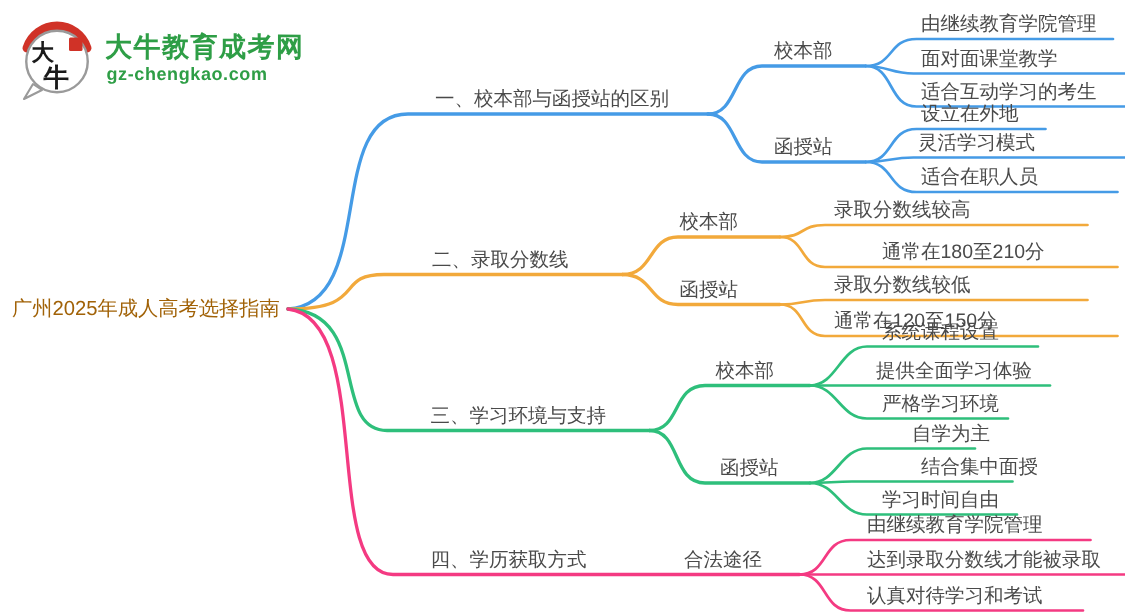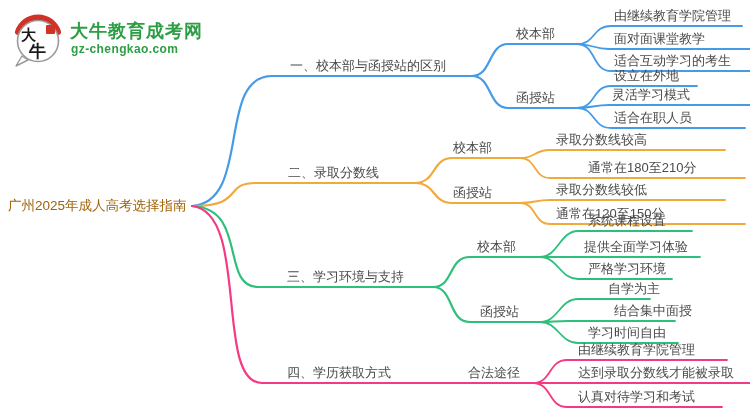--- a/index.html
+++ b/index.html
@@ -115,18 +115,18 @@
   <div class="lbl" style="left:477px;top:238px;">校本部</div>
   <div class="lbl" style="left:480px;top:303px;">函授站</div>
   <div class="lbl" style="left:588px;top:212px;">系统课程设置</div>
   <div class="lbl" style="left:588px;top:260px;">严格学习环境</div>
   <div class="lbl" style="left:584px;top:238px;">提供全面学习体验</div>
   <div class="lbl" style="left:608px;top:280px;">自学为主</div>
   <div class="lbl" style="left:614px;top:302px;">结合集中面授</div>
   <div class="lbl" style="left:588px;top:324px;">学习时间自由</div>
 
   <div class="lbl" style="left:287px;top:364px;">四、学历获取方式</div>
-  <div class="lbl" style="left:468px;top:364px;">合法途径</div>
+  <div class="lbl" style="left:456px;top:364px;">合法途径</div>
   <div class="lbl" style="left:578px;top:341px;">由继续教育学院管理</div>
   <div class="lbl" style="left:578px;top:364px;">达到录取分数线才能被录取</div>
   <div class="lbl" style="left:578px;top:388px;">认真对待学习和考试</div>
 
 </div>
 
 </body></html>

